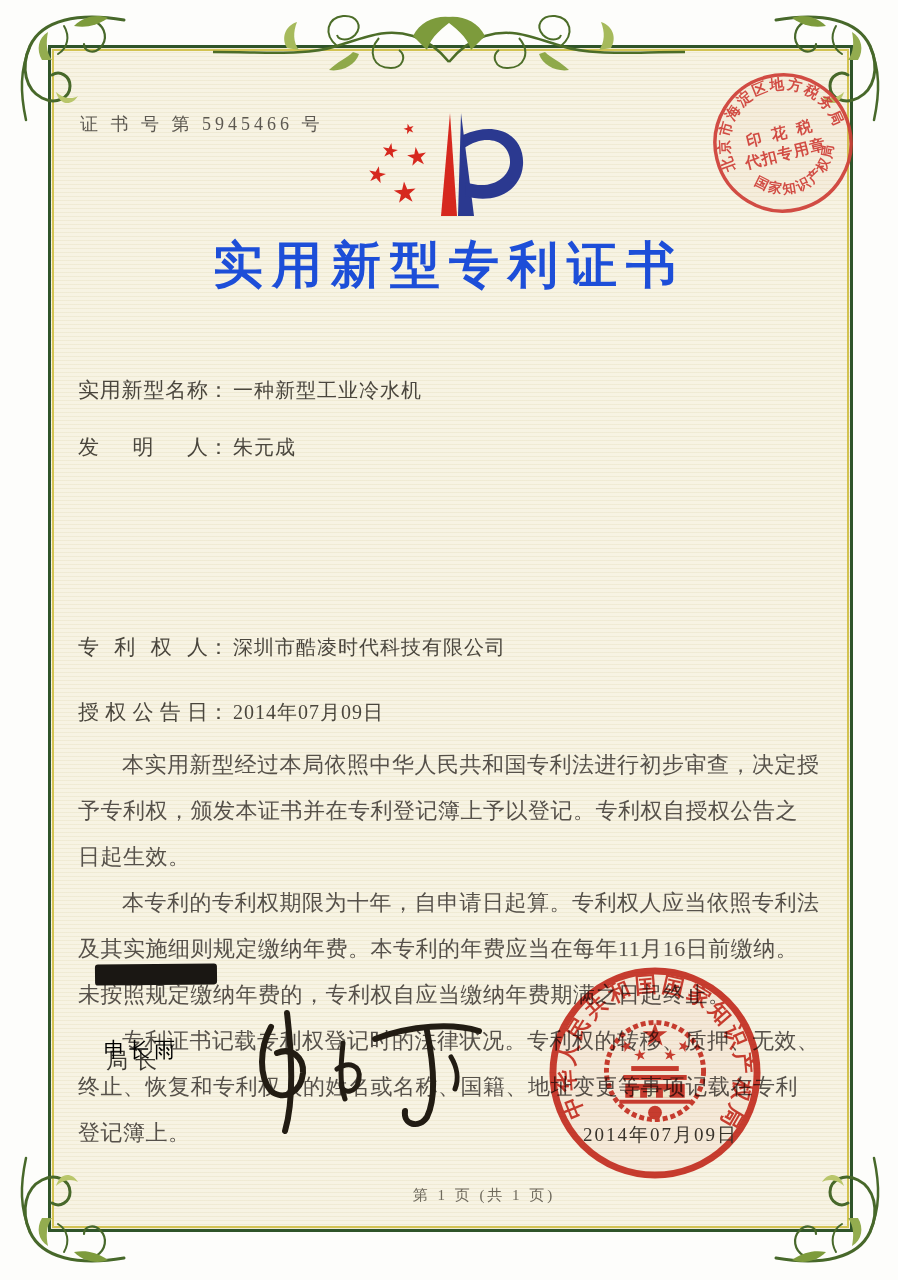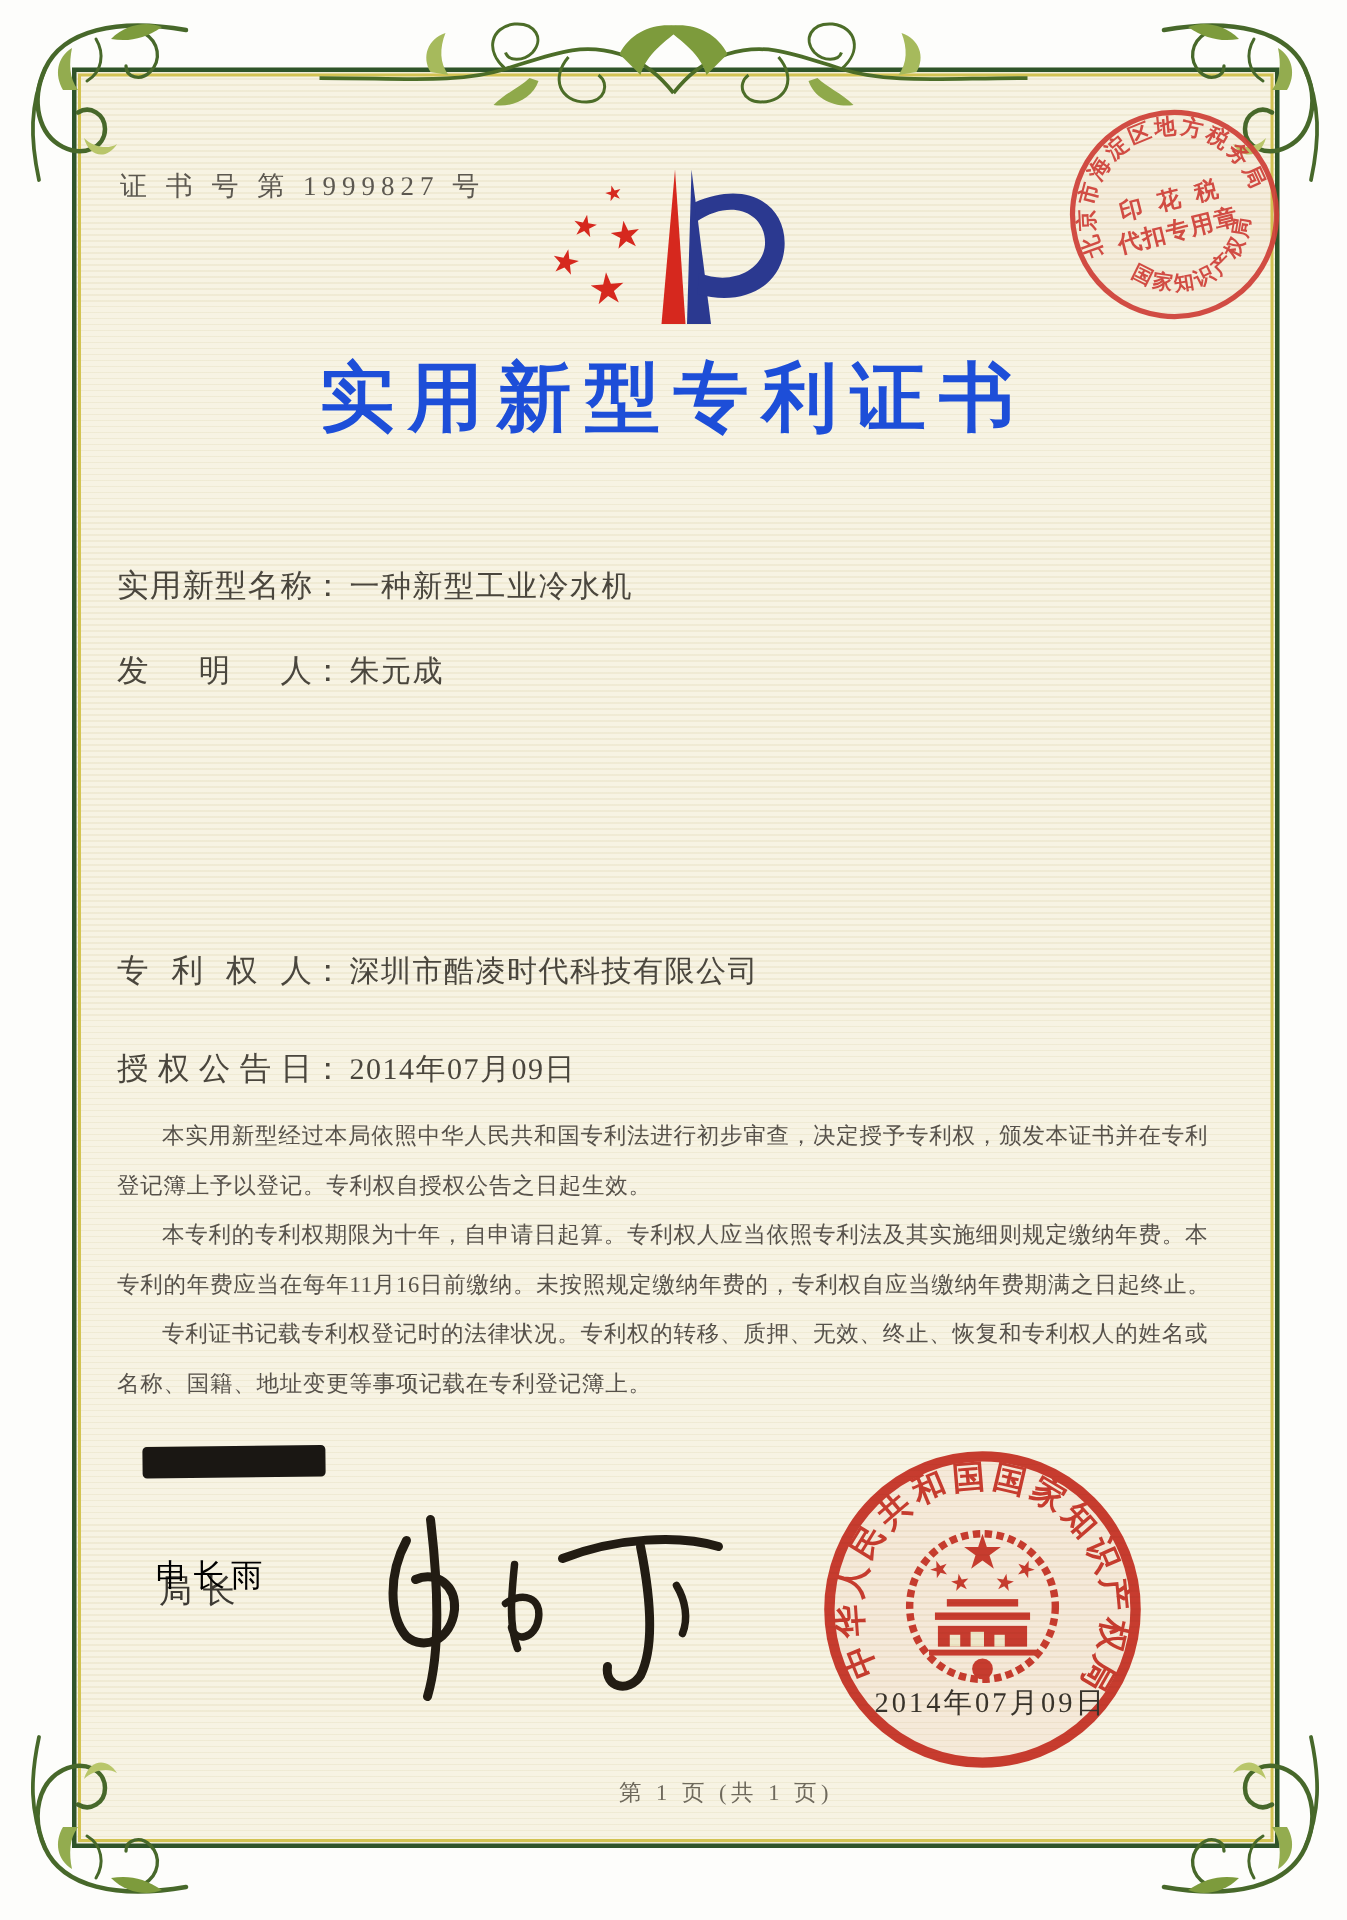--- a/index.html
+++ b/index.html
@@ -44,21 +44,21 @@
   }
   
   .field{position:absolute;left:78px;font-size:20px;color:#4a463d;white-space:nowrap;}
   .flabel{display:inline-block;width:130px;text-align:justify;text-align-last:justify;
           font-size:21px;vertical-align:bottom;}
   .fcolon{font-size:21px;}
   .fvalue{margin-left:4px;letter-spacing:1px;}
   .f0{top:376px}.f1{top:433px}.f2{top:498px}.f3{top:563px}.f4{top:633px}.f5{top:698px}
   
   .body-text{position:absolute;left:78px;top:742px;width:742px;color:#56514a;}
-  .body-text p{margin:0;text-indent:2em;font-size:15px;line-height:33px;letter-spacing:.5px;}
+  .body-text p{margin:0;text-indent:2em;font-size:22px;line-height:46px;letter-spacing:.5px;}
   
   .barcode{position:absolute;left:95px;top:964px;width:122px;height:21px;
            background:#1a1713;border-radius:3px;transform:rotate(-.6deg);}
   .officer-title{position:absolute;left:106px;top:1046px;font-size:22px;letter-spacing:7px;color:#3d3a33;}
   .officer-name{position:absolute;left:104px;top:1036px;font-size:21px;letter-spacing:4px;color:#000000;}
   .signature{position:absolute;left:215px;top:1005px;}
   .seal{position:absolute;left:546px;top:964px;mix-blend-mode:multiply;opacity:.95;}
   .seal-date{
     position:absolute;left:548px;top:1122px;width:225px;text-align:center;
     font-size:19px;letter-spacing:2px;color:#38332b;z-index:5;
@@ -112,21 +112,21 @@
       <use href="#corner"></use>
     </svg>
   <svg class="ornament orn-br" width="120" height="120" viewBox="0 0 120 120">
       <use href="#corner"></use>
     </svg>
   <svg class="ornament top-flourish" width="480" height="80" viewBox="0 0 480 80">
     <use href="#flhalf"></use>
       <use href="#flhalf" transform="translate(480,0) scale(-1,1)"></use>
   </svg>
 
-  <div class="cert-no">证 书 号 第 1999827 号</div>
+  <div class="cert-no">证 书 号 第 5945466 号</div>
 
   <svg class="logo" width="180" height="145" viewBox="0 0 180 145">
     <g fill="#d6281e">
       <use href="#star" transform="translate(52,36) scale(0.55) rotate(-15)"></use>
       <use href="#star" transform="translate(33,58) scale(0.8) rotate(10)"></use>
       <use href="#star" transform="translate(60,64) scale(1.0) rotate(-8)"></use>
       <use href="#star" transform="translate(20,82) scale(0.9) rotate(12)"></use>
       <use href="#star" transform="translate(48,100) scale(1.15) rotate(-5)"></use>
     </g>
     <polygon points="93,20 84,123 100,123" fill="#d6281e"></polygon>

